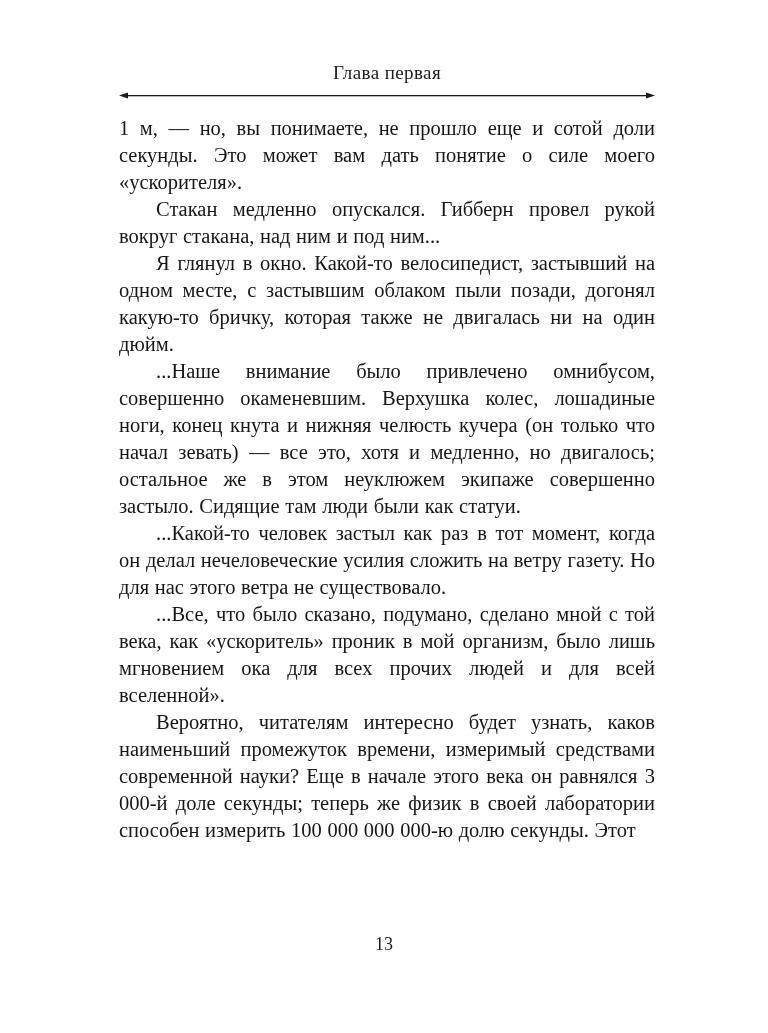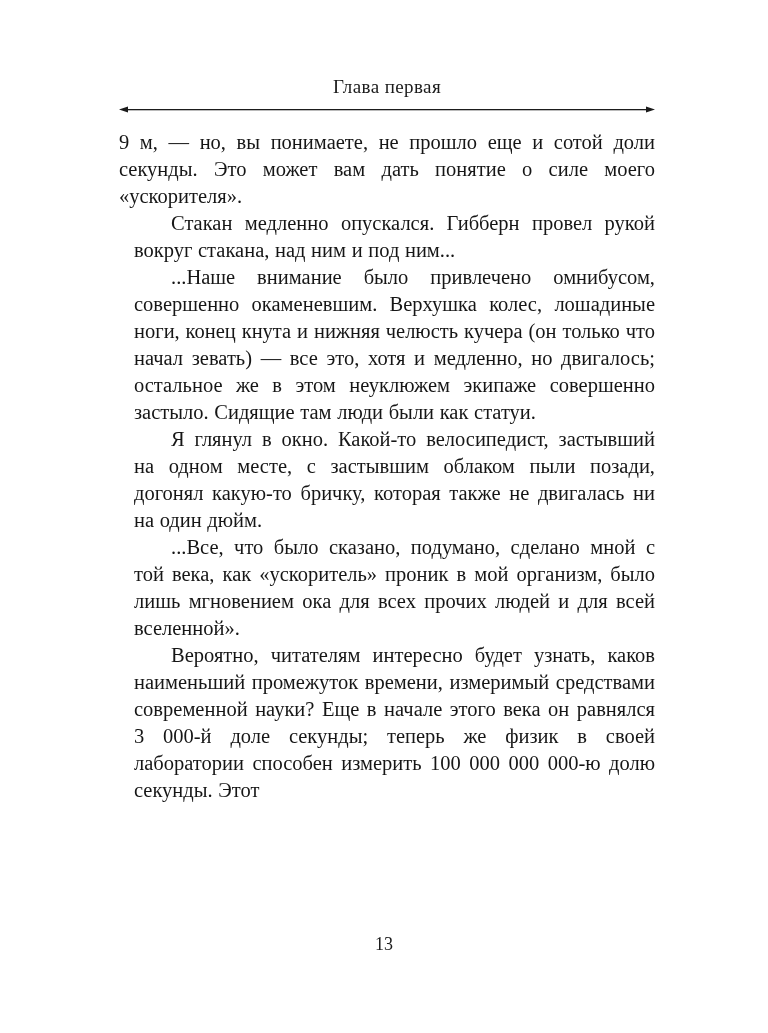--- a/index.html
+++ b/index.html
@@ -12,21 +12,21 @@
     width: 768px;
     height: 1033px;
     background: #ffffff;
     font-family: "Liberation Serif", "DejaVu Serif", serif;
     color: #161616;
     overflow: hidden;
   }
   .content {
     position: absolute;
     left: 119px;
-    top: 76px;
+    top: 62px;
     width: 536px;
   }
   .chapter-header {
     text-align: center;
     font-size: 19px;
     letter-spacing: 0.4px;
     color: #1b1b1b;
   }
   .header-rule {
     display: block;
@@ -42,21 +42,20 @@
     hyphens: auto;
     -webkit-hyphens: auto;
     word-spacing: 0.5px;
   }
   .body-text p.para {
     margin: 0;
     padding: 0;
   }
   .body-text p.para.indent {
     text-indent: 37px;
-    margin-left: 15px;
   }
   .page-number {
     position: absolute;
     left: 0;
     right: 0;
     top: 934px;
     text-align: center;
     font-size: 18px;
     color: #1b1b1b;
   }
@@ -69,24 +68,25 @@
 
     <div class="chapter-header">Глава первая</div>
 
     <svg class="header-rule" viewBox="0 0 536 9" xmlns="http://www.w3.org/2000/svg" aria-hidden="true">
       <polygon points="0,4.5 9,1.5 9,7.5" fill="#1b1b1b"></polygon>
       <rect x="8" y="4" width="520" height="1.3" fill="#1b1b1b"></rect>
       <polygon points="536,4.5 527,1.5 527,7.5" fill="#1b1b1b"></polygon>
     </svg>
 
     <div class="body-text" id="paragraphs">
-        <p class="para" lang="ru">9 м, — но, вы понимаете, не прошло еще и сотой доли секунды. Это может вам дать понятие о силе моего «ускорителя».</p>
+        <p class="para" lang="ru">1 м, — но, вы понимаете, не прошло еще и сотой доли секунды. Это может вам дать понятие о силе моего «ускорителя».</p>
         <p class="para indent" lang="ru">Стакан медленно опускался. Гибберн провел рукой вокруг стакана, над ним и под ним...</p>
+        <p class="para indent" lang="ru">Я глянул в окно. Какой-то велосипедист, застывший на одном месте, с застывшим облаком пыли позади, догонял какую-то бричку, которая также не двигалась ни на один дюйм.</p>
         <p class="para indent" lang="ru">...Наше внимание было привлечено омнибусом, совершенно окаменевшим. Верхушка колес, лошадиные ноги, конец кнута и нижняя челюсть кучера (он только что начал зевать) — все это, хотя и медленно, но двигалось; остальное же в этом неуклюжем экипаже совершенно застыло. Сидящие там люди были как статуи.</p>
-        <p class="para indent" lang="ru">Я глянул в окно. Какой-то велосипедист, застывший на одном месте, с застывшим облаком пыли позади, догонял какую-то бричку, которая также не двигалась ни на один дюйм.</p>
+        <p class="para indent" lang="ru">...Какой-то человек застыл как раз в тот момент, когда он делал нечеловеческие усилия сложить на ветру газету. Но для нас этого ветра не существовало.</p>
         <p class="para indent" lang="ru">...Все, что было сказано, подумано, сделано мной с той века, как «ускоритель» проник в мой организм, было лишь мгновением ока для всех прочих людей и для всей вселенной».</p>
         <p class="para indent" lang="ru">Вероятно, читателям интересно будет узнать, каков наименьший промежуток времени, измеримый средствами современной науки? Еще в начале этого века он равнялся 3 000-й доле секунды; теперь же физик в своей лаборатории способен измерить 100 000 000 000-ю долю секунды. Этот</p>
       </div>
 
   </div>
 
   <div class="page-number">13</div>
 </div>
 
 </body></html>

